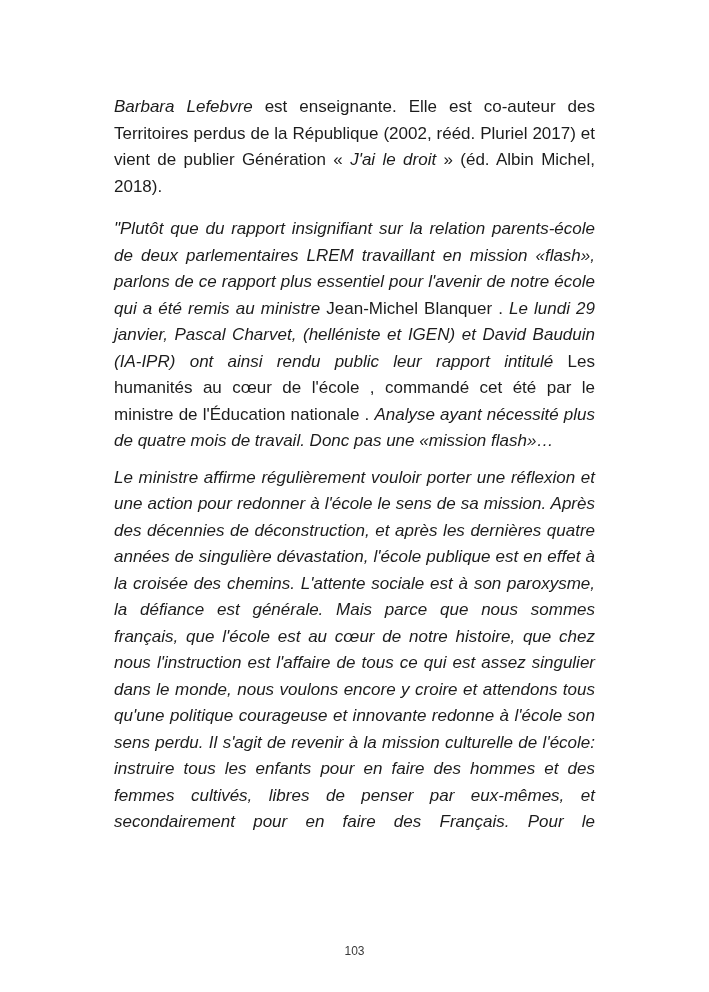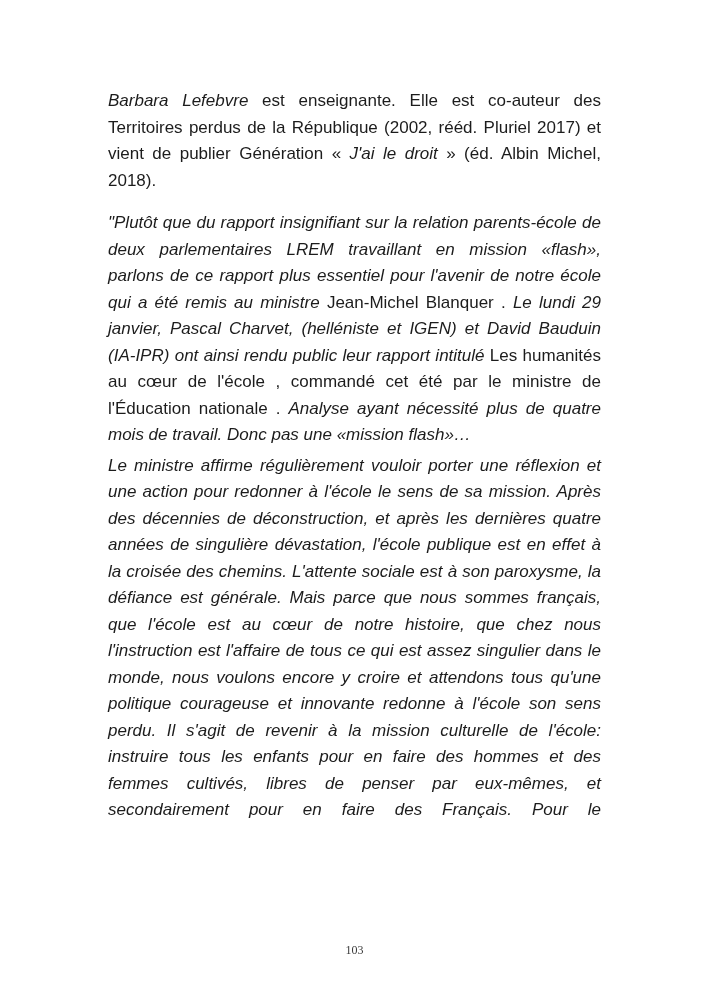--- a/index.html
+++ b/index.html
@@ -26,21 +26,21 @@
     position: absolute;
     left: 104px;
     top: 84px;
     width: 501px;
     font-size: 17px;
     line-height: 26.5px;
     color: #1c1c1c;
     text-align: justify;
   }
   .text-block p {
-    margin: 4px;
+    margin: 10px;
   }
   .text-block p.gap {
     margin-top: 16px;
   }
   .text-block p.justify-last {
     text-align-last: justify;
   }
   .seg-italic {
     font-style: italic;
     font-weight: normal;
@@ -52,21 +52,21 @@
   .seg-bold {
     font-style: normal;
     font-weight: normal;
   }
   .page-number {
     position: absolute;
     bottom: 34px;
     left: 0;
     width: 709px;
     text-align: center;
-    font-family: Liberation Serif, serif;
+    font-family: Liberation Sans, sans-serif;
     font-size: 12px;
     color: #3a3a3a;
   }
 </style>
 </head>
 <body>
 
 <div class="page">
   <div class="text-block" id="content">
       <p><span class="seg-italic">Barbara Lefebvre</span><span class="seg-regular"> est enseignante. Elle est co-auteur des Territoires perdus de la République (2002, rééd. Pluriel 2017) et vient de publier Génération « </span><span class="seg-italic">J'ai le droit</span><span class="seg-regular"> » (éd. Albin Michel, 2018).</span></p>

